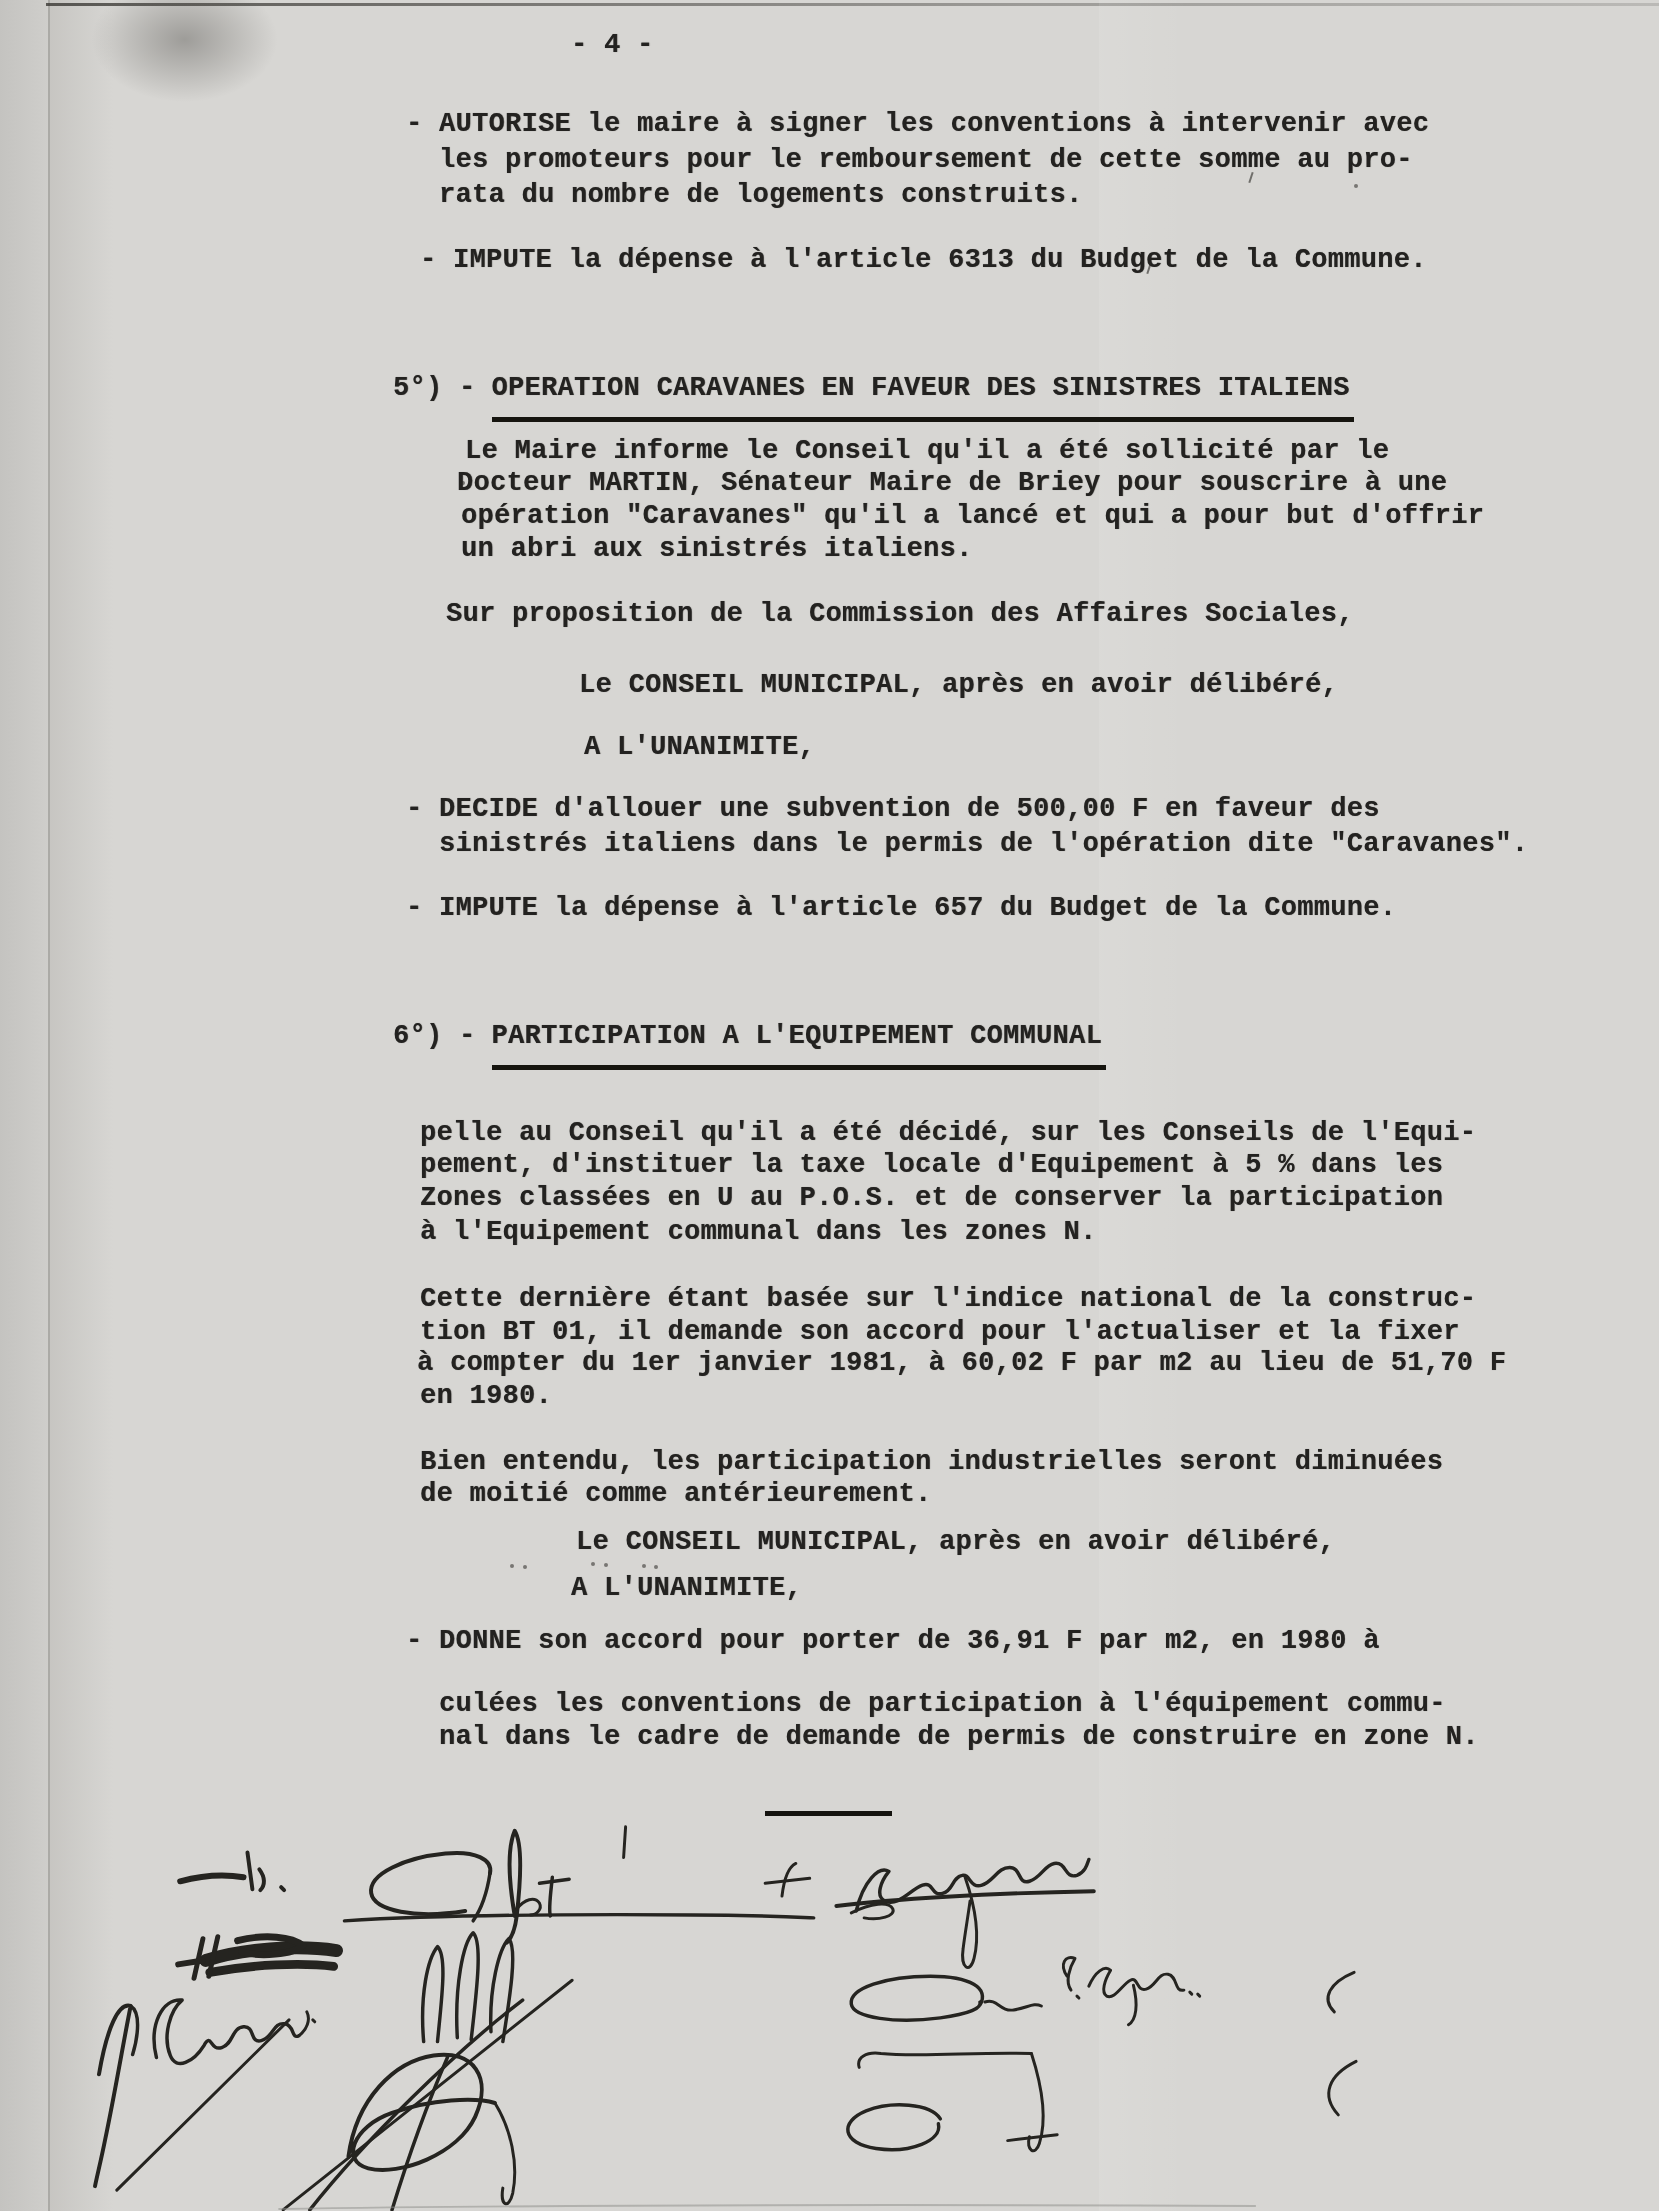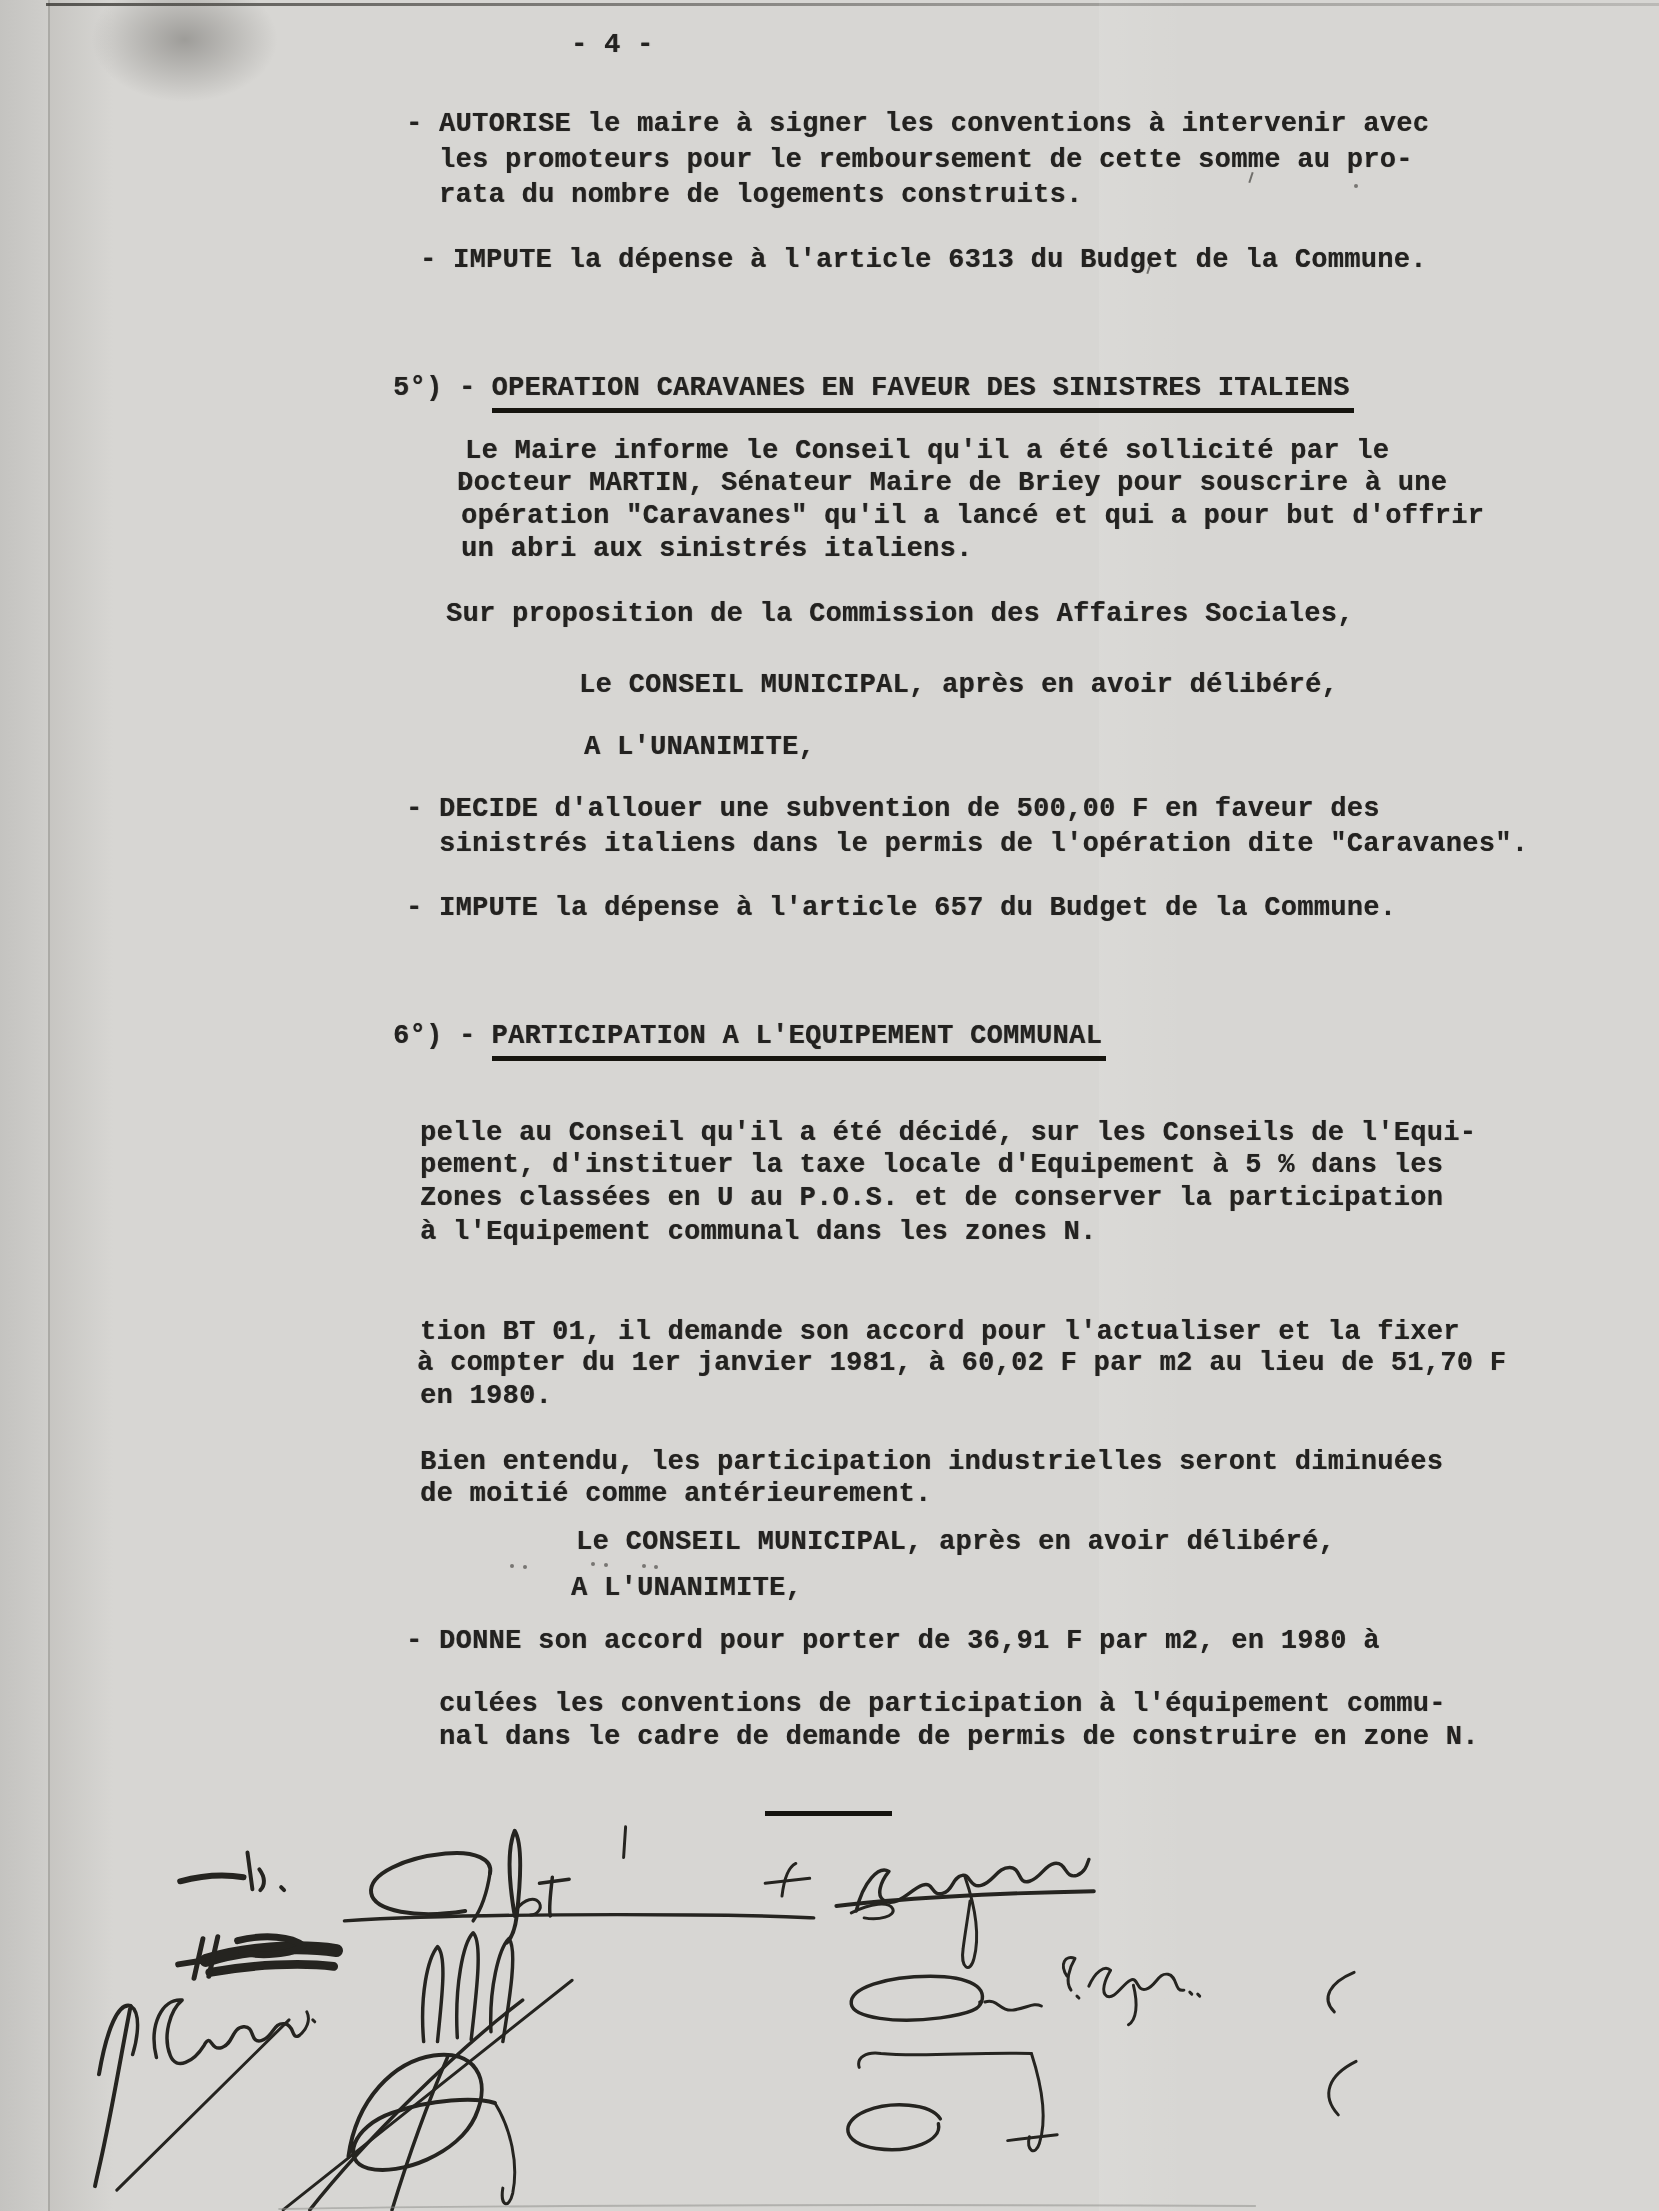--- a/index.html
+++ b/index.html
@@ -20,21 +20,21 @@
     background:radial-gradient(62% 55% at 45% 25%,rgba(72,70,66,.40),rgba(72,70,66,0) 72%);}
   .streak{position:absolute;left:1099px;top:0;width:89px;height:100%;
     background:linear-gradient(90deg,rgba(255,255,255,.09),rgba(255,255,255,0));}
   
   .tline{
     position:absolute;font-size:27px;font-weight:700;line-height:1;
     color:#232220;white-space:pre;letter-spacing:0.3px;
     text-shadow:0.4px 0.4px 0.7px rgba(28,27,24,.6);
   }
   .hnum{margin-right:16px;}
-  .underline{display:inline-block;border-bottom:5px solid #16150f;padding-bottom:6px;padding-right:4px;}
+  .underline{display:inline-block;border-bottom:5px solid #16150f;padding-bottom:15px;padding-right:4px;}
   .sep-bar{position:absolute;left:765px;top:1811px;width:127px;height:5px;background:#14130f;}
   .dot{position:absolute;width:4px;height:4px;border-radius:50%;background:rgba(42,40,36,.55);}
   .tickmark{position:absolute;width:2px;height:11px;background:rgba(42,40,36,.6);transform:rotate(18deg);}
   .sig-layer{position:absolute;left:0;top:1797px;}
 </style>
 </head>
 <body>
 
 <div class="page">
 
@@ -69,20 +69,21 @@
 
   <div class="tline" style="left:327px;top:996px">
     <span class="hnum">6°) -</span><span class="underline">PARTICIPATION A L'EQUIPEMENT COMMUNAL</span>
   </div>
 
   <div class="tline" style="left:420px;top:1120px">pelle au Conseil qu'il a été décidé, sur les Conseils de l'Equi-</div>
   <div class="tline" style="left:420px;top:1152px">pement, d'instituer la taxe locale d'Equipement à 5 % dans les</div>
   <div class="tline" style="left:420px;top:1185px">Zones classées en U au P.O.S. et de conserver la participation</div>
   <div class="tline" style="left:420px;top:1219px">à l'Equipement communal dans les zones N.</div>
 
+  <div class="tline" style="left:420px;top:1286px">Cette dernière étant basée sur l'indice national de la construc-</div>
   <div class="tline" style="left:420px;top:1319px">tion BT 01, il demande son accord pour l'actualiser et la fixer</div>
   <div class="tline" style="left:417px;top:1350px">à compter du 1er janvier 1981, à 60,02 F par m2 au lieu de 51,70 F</div>
   <div class="tline" style="left:420px;top:1383px">en 1980.</div>
 
   <div class="tline" style="left:420px;top:1449px">Bien entendu, les participation industrielles seront diminuées</div>
   <div class="tline" style="left:420px;top:1481px">de moitié comme antérieurement.</div>
 
   <div class="tline" style="left:576px;top:1529px">Le CONSEIL MUNICIPAL, après en avoir délibéré,</div>
   <div class="tline" style="left:571px;top:1575px">A L'UNANIMITE,</div>
 

